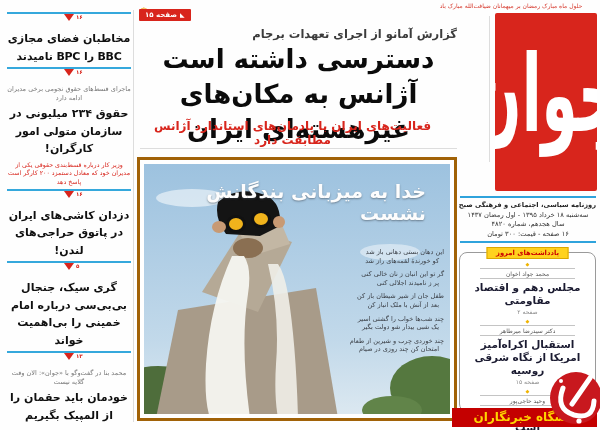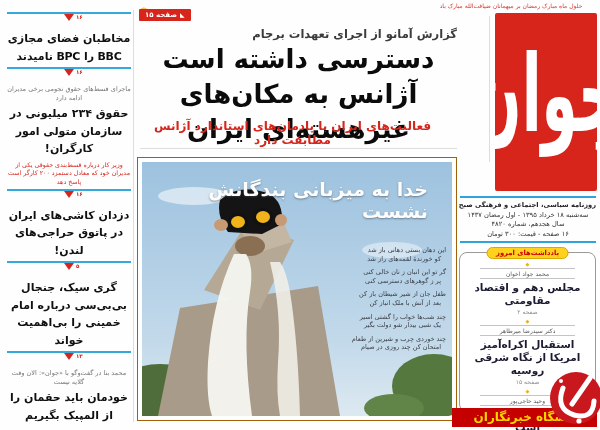--- a/index.html
+++ b/index.html
@@ -20,39 +20,39 @@
 
   
   .page-tag { position:absolute; top:9px; left:139px; background:#d8251c; color:#fff; font-size:7px; font-weight:bold; padding:2px 6px; border-radius:1px; }
   .page-tag .arrow { font-size:6px; margin-left:3px; }
   .kicker { position:absolute; top:27px; left:140px; width:317px; text-align:right; font-size:11.5px; font-weight:bold; color:#3c3c3c; }
   .headline { position:absolute; top:42px; left:140px; width:317px; text-align:center; font-size:26px; line-height:35px; font-weight:bold; color:#0b0b0b; letter-spacing:-0.5px; }
   .subhead { position:absolute; top:119px; left:134px; width:317px; text-align:center; font-size:12px; font-weight:bold; color:#d8251c; }
   .lead-rule { position:absolute; top:148px; left:140px; width:317px; border-top:1px solid #ddd; }
 
   
-  .photo { position:absolute; top:157px; left:137px; width:320px; height:264px; background:#fff; border:1px solid #a16207; padding:4px; }
+  .photo { position:absolute; top:157px; left:137px; width:320px; height:264px; background:#fff; border:3px solid #a16207; padding:4px; }
   .photo-inner { position:relative; width:100%; height:100%; overflow:hidden; }
   .photo-title { position:absolute; top:16px; right:24px; font-size:19px; font-weight:bold; color:#fdfdfd; text-shadow:0 1px 2px rgba(60,70,80,.55); }
   .poem { position:absolute; top:84px; right:6px; text-align:right; font-size:6.5px; line-height:8.6px; color:#3c4148; }
   .poem .couplet { margin-bottom:5px; }
   .poem .h2 { transform:translateX(-5px); }
 
   
   .leftcol { position:absolute; top:10px; right:469px; width:124px; }
   .lc-sep { position:relative; height:15px; margin:2px 0 3px; border-top:2px solid #35a8dc; }
   .lc-tri { position:absolute; top:0; left:50%; margin-left:-5px; width:0; height:0; border-left:5px solid transparent; border-right:5px solid transparent; border-top:7px solid #d8251c; }
   .lc-page { position:absolute; top:0; left:50%; margin-left:7px; font-size:5.5px; color:#d8251c; font-weight:bold; }
   .lc-kicker { font-size:6.5px; color:#777; text-align:center; line-height:9px; margin-bottom:2px; }
   .lc-title { font-size:11px; font-weight:bold; color:#101010; text-align:center; line-height:17.5px; letter-spacing:-0.3px; }
   .lc-note { font-size:6.3px; color:#d8251c; text-align:center; line-height:8.8px; margin-top:3px; }
 
   
   .notes-box { position:absolute; top:252px; right:4px; width:137px; height:160px; border:1px solid #9a9a9a; border-radius:8px; background:#fff; padding-top:8px; }
-  .notes-tab { position:absolute; top:-6px; right:50%; transform:translateX(50%); background:#ffd21e; border:1px solid #dba700; color:#c00; font-size:6.8px; font-weight:bold; padding:1px 8px; border-radius:6px; white-space:nowrap; }
+  .notes-tab { position:absolute; top:-6px; right:50%; transform:translateX(50%); background:#ffd21e; border:1px solid #dba700; color:#c00; font-size:6.8px; font-weight:bold; padding:1px 8px; border-radius:0; white-space:nowrap; }
   .sb-item { text-align:center; }
   .sb-diamond { color:#f0b400; font-size:5px; line-height:6px; text-align:center; }
   .sb-author { font-size:6px; color:#555; margin:1px 20px 2px; padding:1px 0; border-top:1px solid #c4c4c4; border-bottom:1px solid #c4c4c4; }
   .sb-title { font-size:10.5px; font-weight:bold; color:#1a1a30; line-height:13px; padding:0 6px; }
   .sb-page { font-size:6px; color:#888; margin:1px 0 3px; }
 
   
   .banner { position:absolute; top:408px; right:3px; width:145px; height:19px; background:#c40000; color:#ffd400; font-size:12px; font-weight:bold; text-align:center; line-height:19px; letter-spacing:-0.3px; }
   .stamp { position:absolute; top:371px; left:549px; width:54px; height:54px; }
 </style>
@@ -127,21 +127,21 @@
         <path d="M128,100 Q140,150 136,200 Q134,232 138,254 L158,254 Q156,180 148,130 Q144,108 138,100 Z" fill="#efeee8" opacity="0.9"></path>
       </svg>
       <div class="photo-title">خدا به میزبانی بندگانش نشست</div>
       <div class="poem">
         <div class="couplet">
           <div>این دهان بستی دهانی باز شد</div>
           <div class="h2">کو خورندهٔ لقمه‌های راز شد</div>
         </div>
         <div class="couplet">
           <div>گر تو این انبان ز نان خالی کنی</div>
-          <div class="h2">پر ز گوهرهای دسترسی کنی</div>
+          <div class="h2">پر ز نامیدند اجلالی کنی</div>
         </div>
         <div class="couplet">
           <div>طفل جان از شیر شیطان باز کن</div>
           <div class="h2">بعد از آنش با ملک انباز کن</div>
         </div>
         <div class="couplet">
           <div>چند شب‌ها خواب را گشتی اسیر</div>
           <div class="h2">یک شبی بیدار شو دولت بگیر</div>
         </div>
         <div class="couplet">

